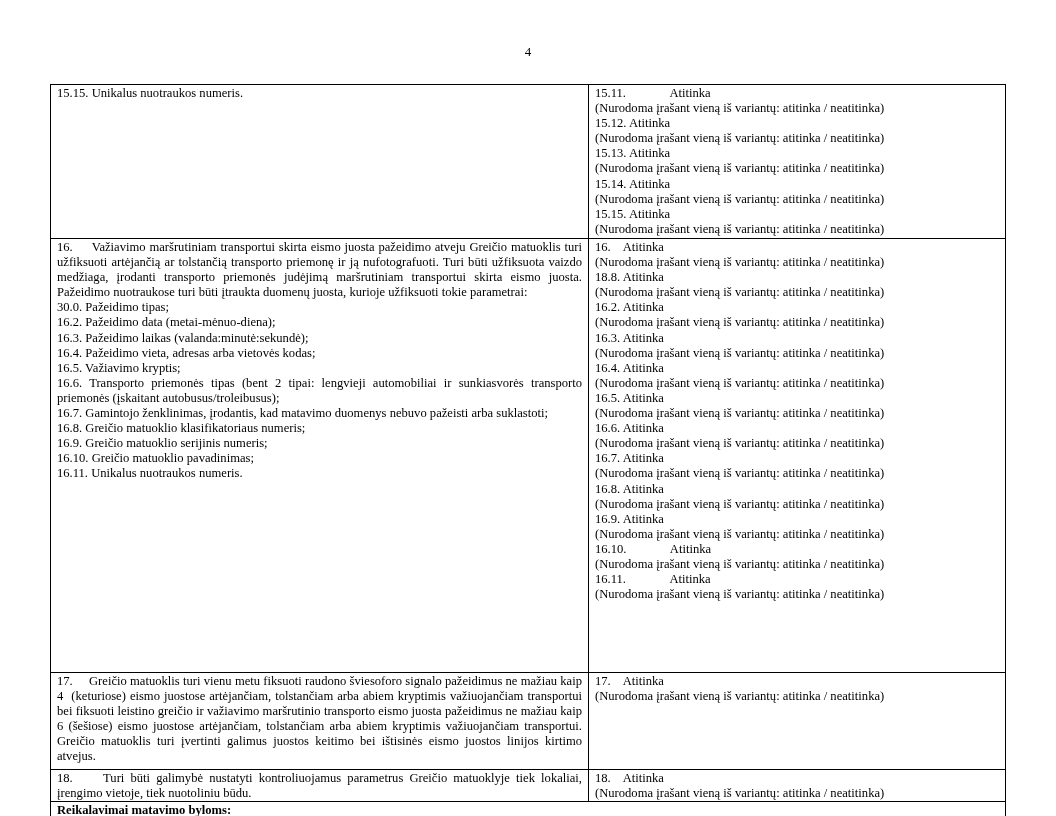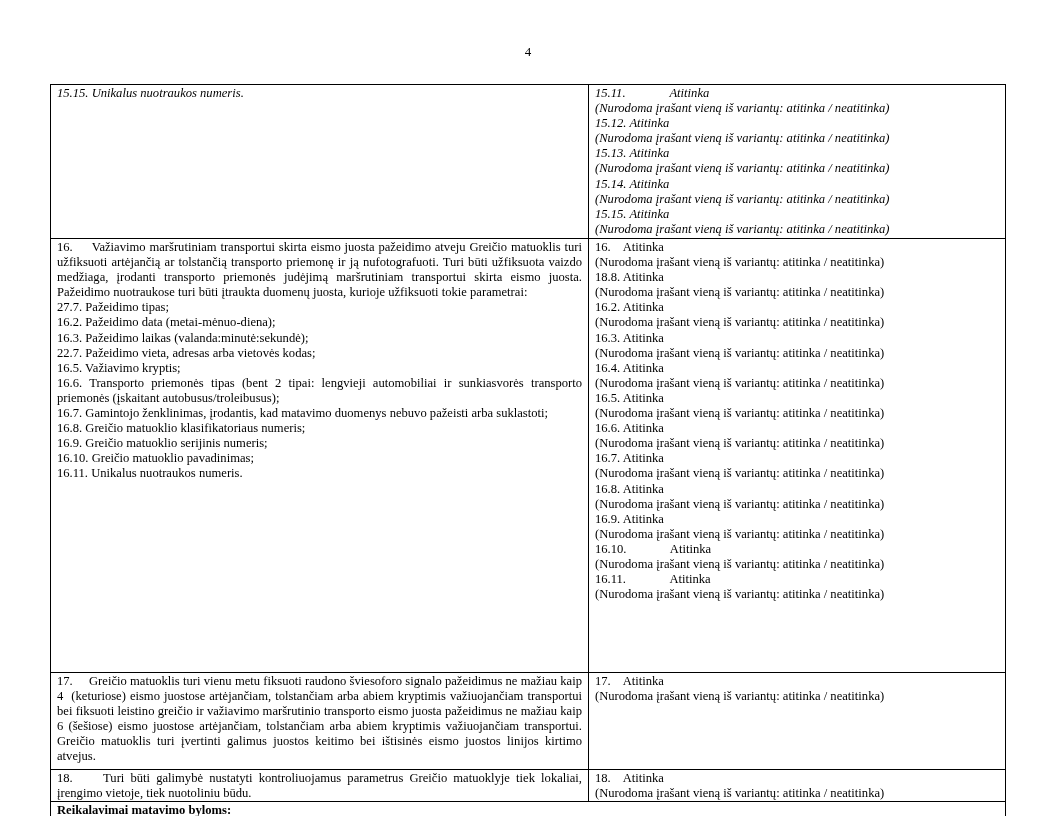--- a/index.html
+++ b/index.html
@@ -34,21 +34,21 @@
   }
   table.req-table td {
     border: 1px solid #000000;
     vertical-align: top;
     padding: 1px 6px 0 6px;
     font-size: 12.6px;
     line-height: 15.1px;
     overflow: hidden;
   }
   
-  tbody tr:nth-child(1) { height: 154px; font-style: italic; }
+  tbody tr:nth-child(1) { height: 154px; }
   tbody tr:nth-child(2) { height: 434px; }
   tbody tr:nth-child(3) { height: 97px; padding-left: 27px; }
   tbody tr:nth-child(4) { height: 31px; }
   tbody tr:nth-child(5) { height: 17px; }
   tbody tr:nth-child(6) { height: 18px; }
   p.para {
     margin: 0;
     padding: 0;
   }
   p.justify {
@@ -83,24 +83,24 @@
           <p class="para">15.14. Atitinka</p>
           <p class="para">(Nurodoma įrašant vieną iš variantų: atitinka / neatitinka)</p>
           <p class="para">15.15. Atitinka</p>
           <p class="para">(Nurodoma įrašant vieną iš variantų: atitinka / neatitinka)</p>
         </td>
   </tr>
 
   <tr>
     <td class="cell left">
           <p class="para justify">16.&nbsp;&nbsp;&nbsp;&nbsp; Važiavimo maršrutiniam transportui skirta eismo juosta pažeidimo atveju Greičio matuoklis turi užfiksuoti artėjančią ar tolstančią transporto priemonę ir ją nufotografuoti. Turi būti užfiksuota vaizdo medžiaga, įrodanti transporto priemonės judėjimą maršrutiniam transportui skirta eismo juosta. Pažeidimo nuotraukose turi būti įtraukta duomenų juosta, kurioje užfiksuoti tokie parametrai:</p>
-          <p class="para">27.7. Pažeidimo tipas;</p>
+          <p class="para">30.0. Pažeidimo tipas;</p>
           <p class="para">16.2. Pažeidimo data (metai-mėnuo-diena);</p>
           <p class="para">16.3. Pažeidimo laikas (valanda:minutė:sekundė);</p>
-          <p class="para">22.7. Pažeidimo vieta, adresas arba vietovės kodas;</p>
+          <p class="para">16.4. Pažeidimo vieta, adresas arba vietovės kodas;</p>
           <p class="para">16.5. Važiavimo kryptis;</p>
           <p class="para justify">16.6. Transporto priemonės tipas (bent 2 tipai: lengvieji automobiliai ir sunkiasvorės transporto priemonės (įskaitant autobusus/troleibusus);</p>
           <p class="para">16.7. Gamintojo ženklinimas, įrodantis, kad matavimo duomenys nebuvo pažeisti arba suklastoti;</p>
           <p class="para">16.8. Greičio matuoklio klasifikatoriaus numeris;</p>
           <p class="para">16.9. Greičio matuoklio serijinis numeris;</p>
           <p class="para">16.10. Greičio matuoklio pavadinimas;</p>
           <p class="para">16.11. Unikalus nuotraukos numeris.</p>
         </td>
     <td class="cell right">
           <p class="para">16.&nbsp;&nbsp;&nbsp; Atitinka</p>

